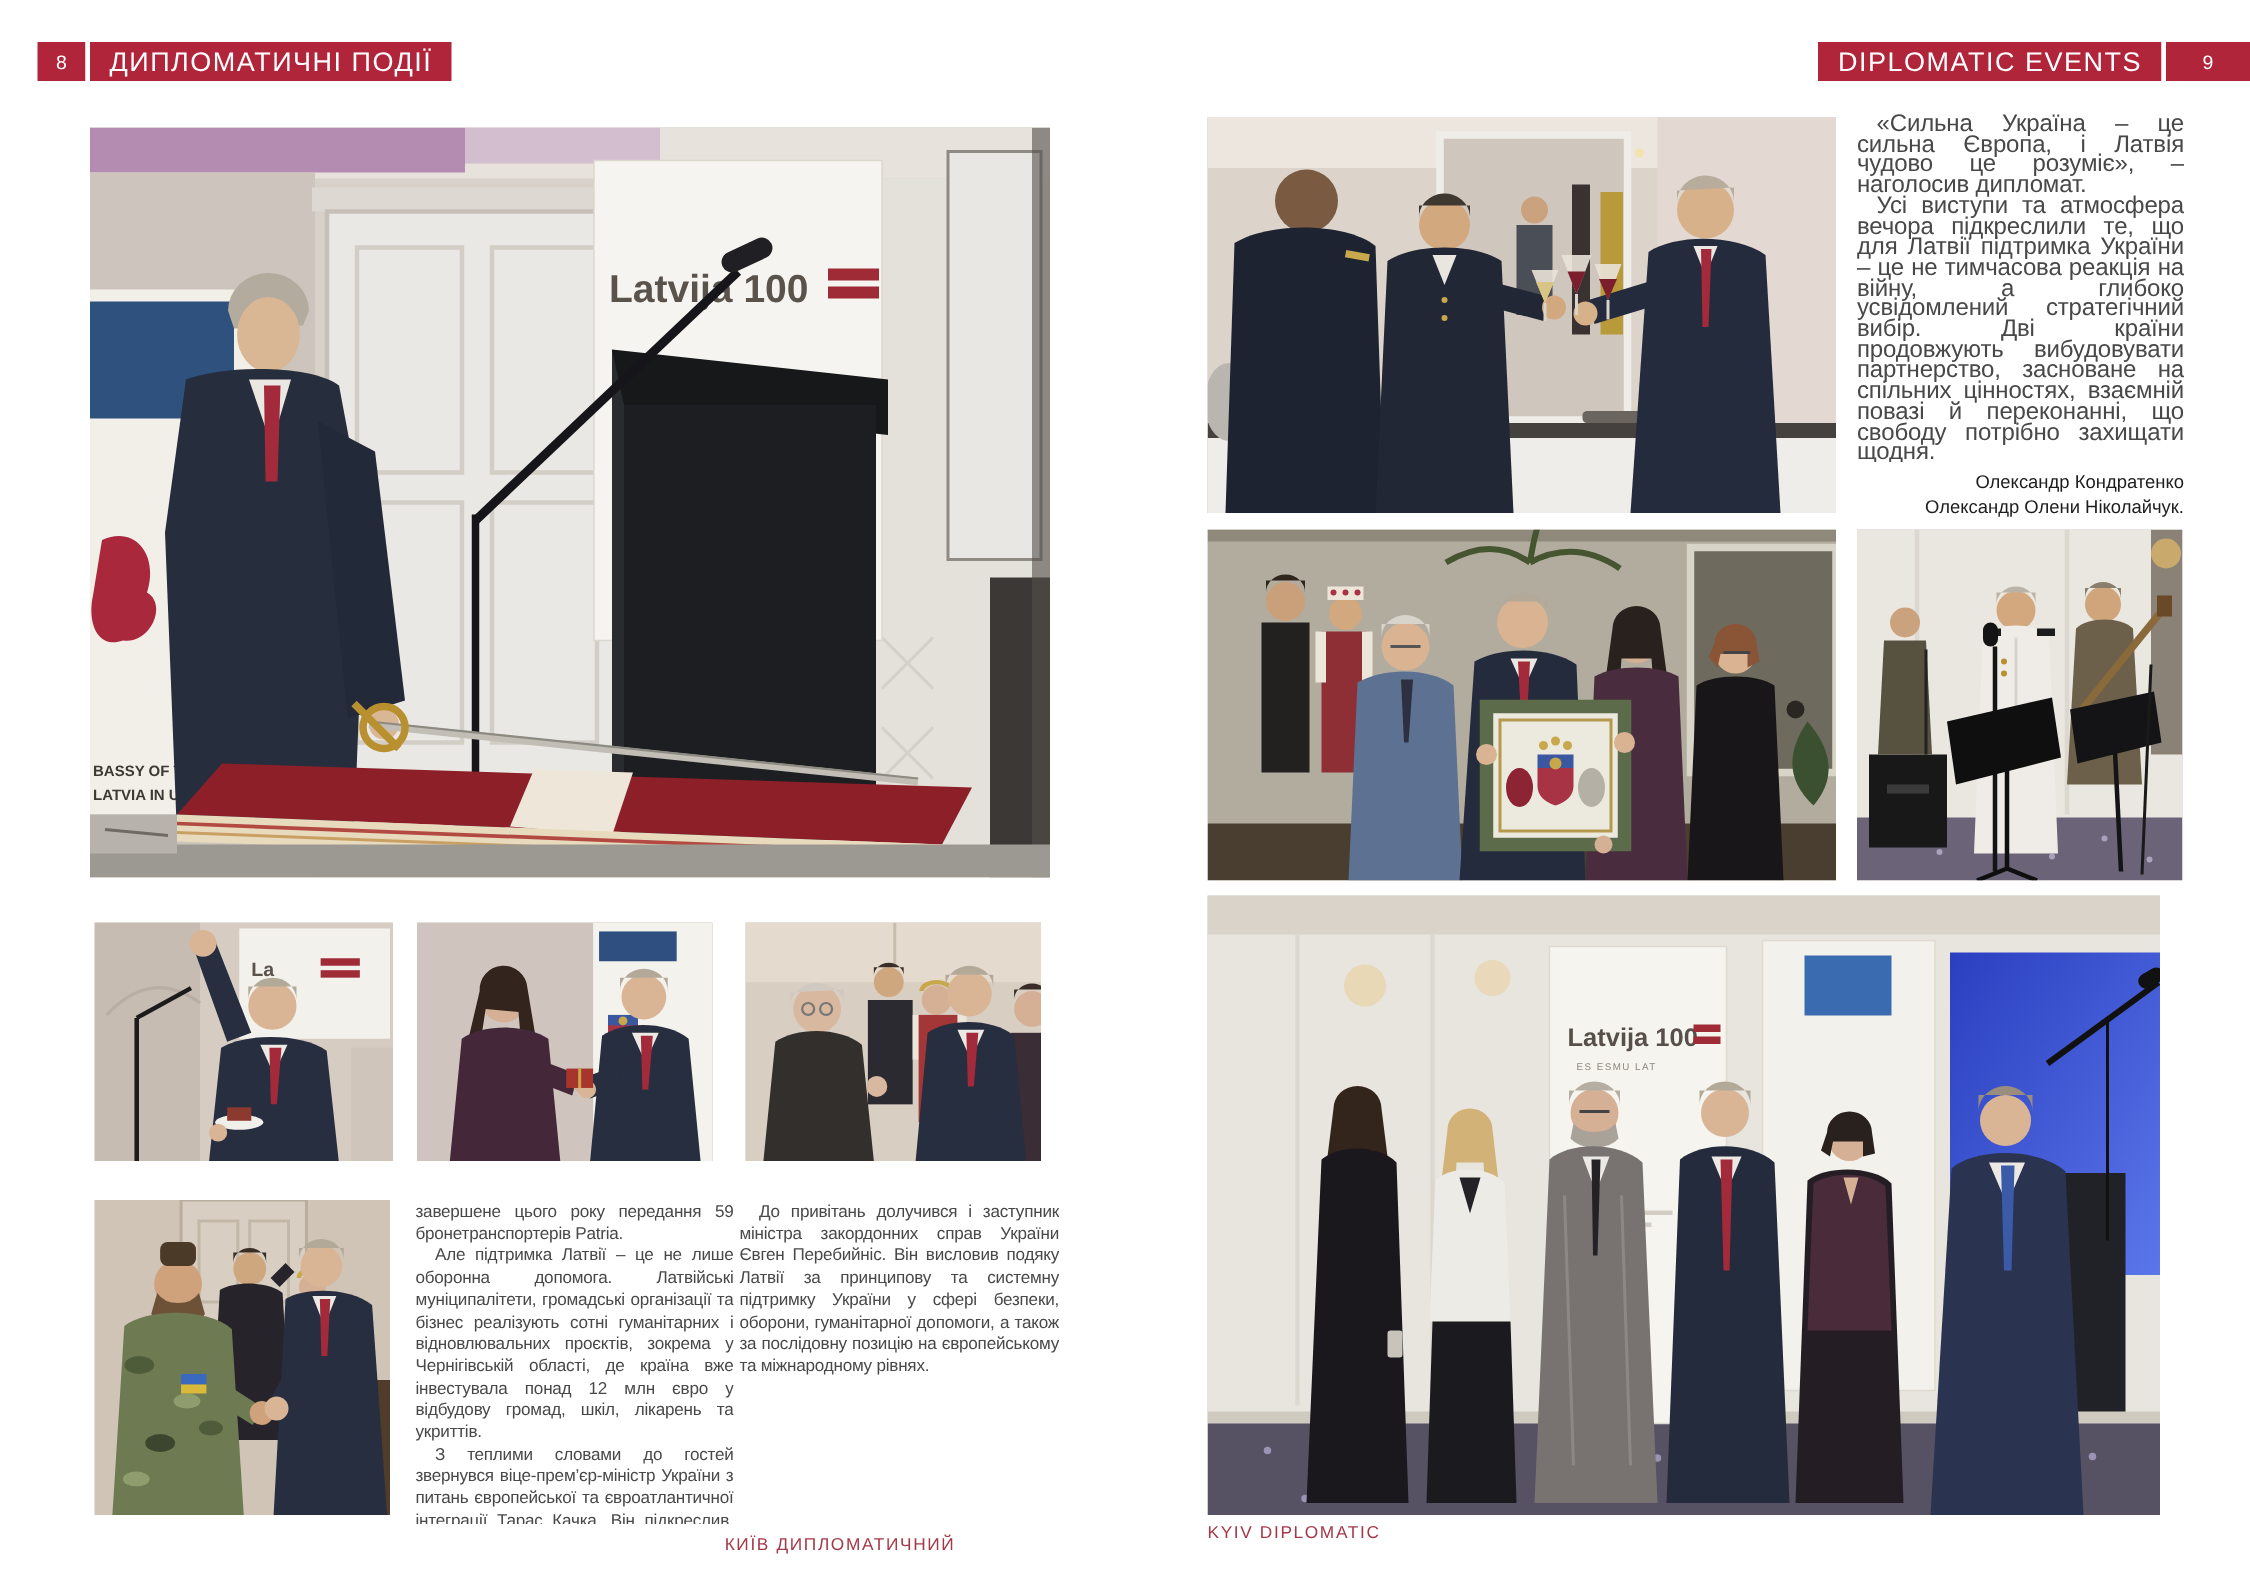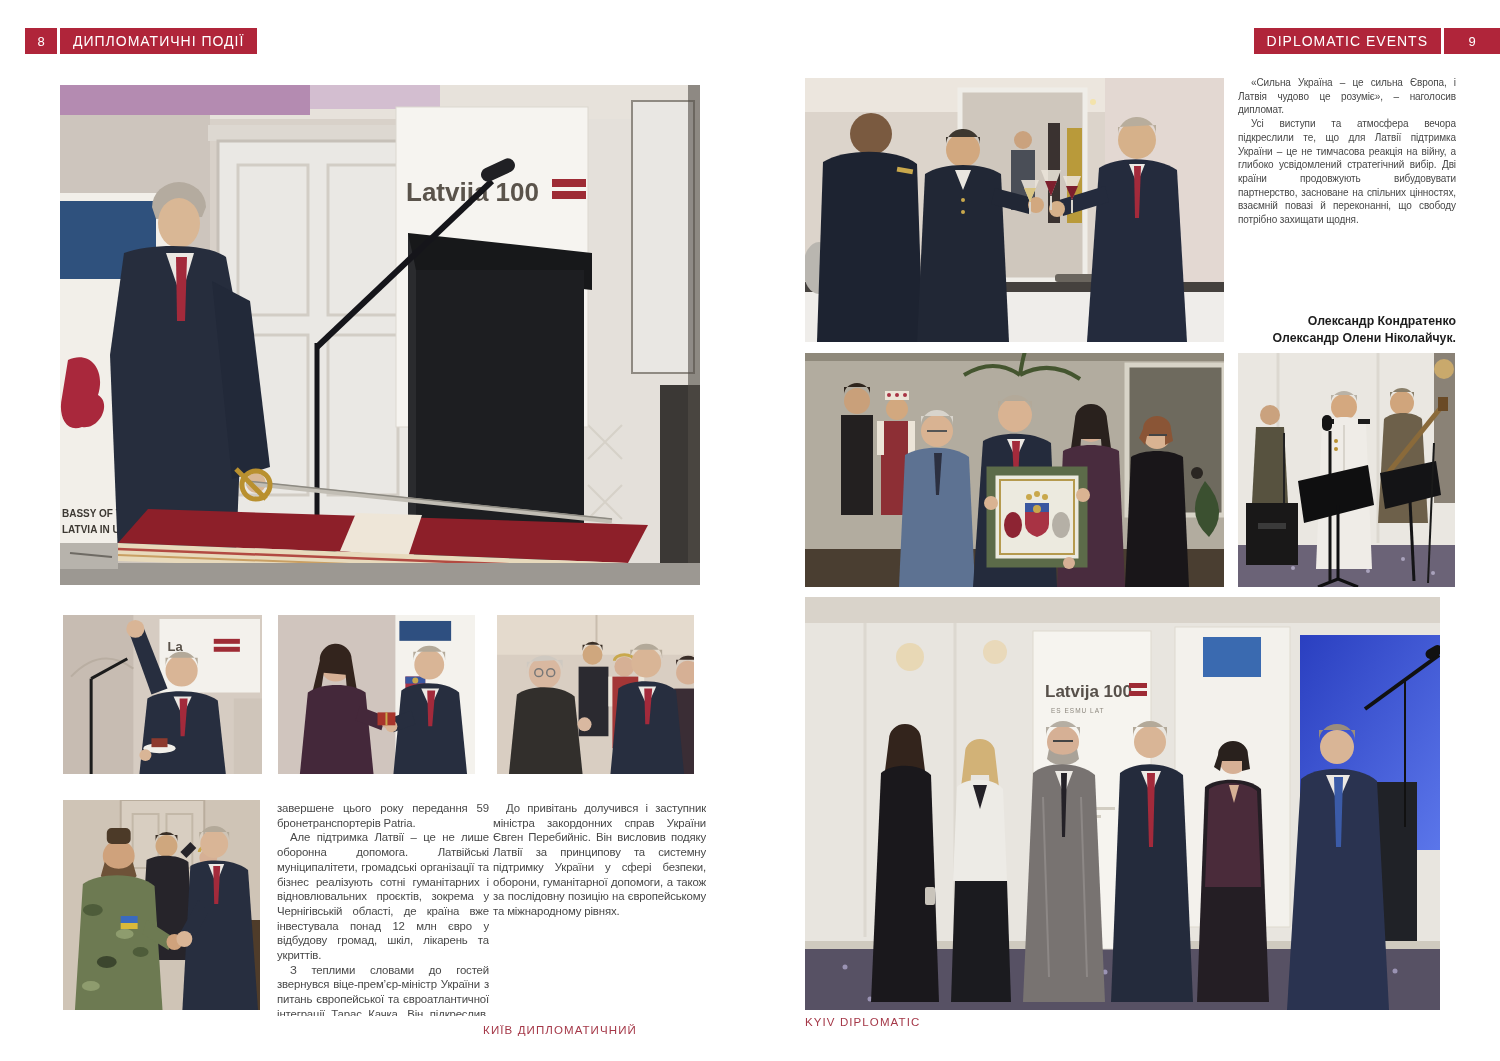--- a/index.html
+++ b/index.html
@@ -3,31 +3,31 @@
 <meta charset="utf-8">
 <style>
   html,body{margin:0;padding:0;background:#fff}
   #spread{position:relative;width:1500px;height:1061px;background:#ffffff;
     font-family:"Liberation Sans",sans-serif;overflow:hidden}
   
   .hdr{position:absolute;top:28px;height:26px;display:flex;align-items:stretch;color:#fff}
   .hdr .seg{background:#b0253a;display:flex;align-items:center;justify-content:center}
   .hdr .gap{width:3px;background:#fff}
   .hdr-num{width:32px;font-size:13px}
-  .hdr-title{padding:0 13px;font-size:14px;letter-spacing:1px;white-space:nowrap}
+  .hdr-title{padding:0 13px;font-size:18px;letter-spacing:1px;white-space:nowrap}
   
   .photo{position:absolute;overflow:hidden;background:#cfc8c0}
   .photo svg{display:block;width:100%;height:100%}
   
   .colText{position:absolute;text-align:justify;color:#484848;overflow:hidden}
   .colText p{margin:0}
   .colText p.ind{text-indent:13px}
   .l-col{font-size:11.4px;line-height:14.7px;letter-spacing:-0.15px}
-  .r-col{font-size:10px;line-height:13.7px;letter-spacing:-0.1px}
-  .credits{position:absolute;text-align:right;font-weight:bold;color:#1d1d1d;
+  .r-col{font-size:16px;line-height:13.7px;letter-spacing:-0.1px}
+  .credits{position:absolute;text-align:right;font-weight:normal;color:#1d1d1d;
     font-size:12.3px;line-height:17px}
   .footer{position:absolute;color:#a53848;font-size:11.5px;letter-spacing:1.1px;white-space:nowrap}
   .f-left{left:420px;top:1024px;width:280px;text-align:center}
   .f-right{left:805px;top:1016px}
 </style>
 </head>
 <body>
 
 <div id="spread">
 

